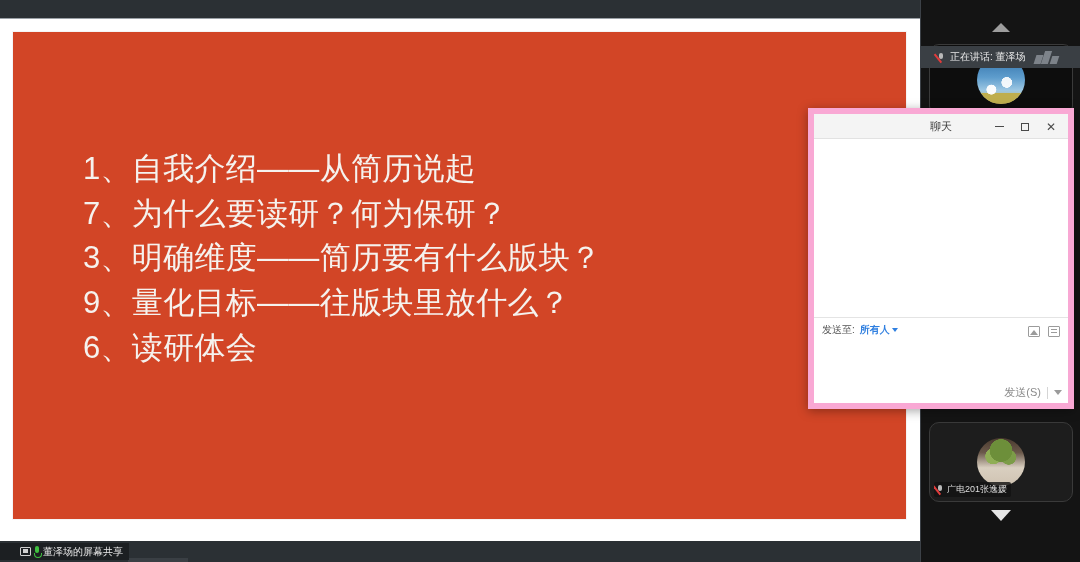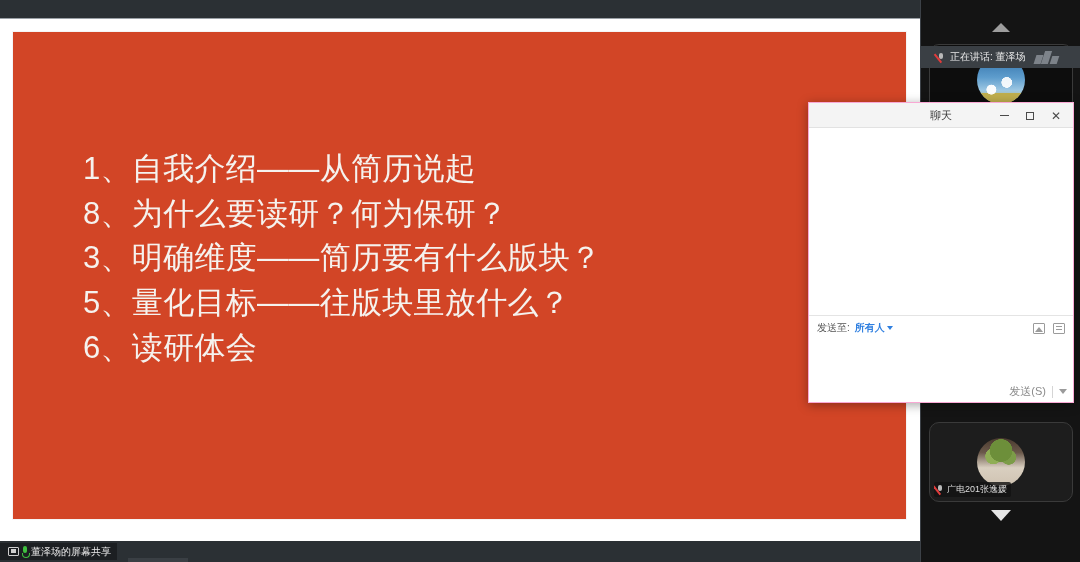--- a/index.html
+++ b/index.html
@@ -42,21 +42,21 @@
   .slide-line { display:block; }
 
   
   .taskbar {
     position:absolute; left:0; top:541px; width:920px; height:21px;
     background:#2b3034;
   }
   .taskbar-item {
     position:absolute; left:0; top:2px; height:17px;
     display:flex; align-items:center; gap:3px;
-    padding:0 6px 0 8px;
+    padding:0 6px 0 20px;
     background:#1c1f22;
     color:#e8e8e8;
     font-size:10px;
     white-space:nowrap;
   }
   .tb-monitor {
     width:11px; height:9px;
     border:1.4px solid #cfcfcf; border-radius:1px;
     position:relative; flex:none;
   }
@@ -180,23 +180,23 @@
   .speak-wave i {
     display:block; width:7px; background:#7d838a;
     transform:skewX(-18deg);
   }
   .speak-wave i:nth-child(1){ height:9px; }
   .speak-wave i:nth-child(2){ height:13px; }
   .speak-wave i:nth-child(3){ height:8px; }
 
   
   .chat-window {
-    position:absolute; left:808px; top:102px; width:266px; height:301px;
+    position:absolute; left:808px; top:108px; width:266px; height:301px;
     background:#ffffff;
-    border:1px solid #f9a8d4;
+    border:6px solid #f9a8d4;
     box-shadow:0 2px 10px rgba(0,0,0,0.35);
     display:flex; flex-direction:column;
     z-index:5;
   }
   .chat-titlebar {
     position:relative; height:25px; flex:none;
     background:#f4f4f4;
     border-bottom:1px solid #e2e2e2;
     display:flex; align-items:center; justify-content:center;
   }
@@ -216,22 +216,22 @@
   }
   .win-btn .dash {
     width:9px; height:1px; background:#4a4a4a;
   }
   .chat-messages {
     flex:1; background:#ffffff; overflow:hidden;
   }
   .chat-sendbar {
     height:24px; flex:none;
     border-top:1px solid #e4e4e4;
-    display:flex; align-items:center;
-    padding:12px 8px;
+    display:flex; align-items:flex-end;
+    padding:4px 8px;
     gap:5px;
     font-size:10px;
   }
   .sendto-label { color:#555555; }
   .sendto-value {
     color:#2f7fe0; font-weight:bold; cursor:pointer;
   }
   .caret-down {
     display:inline-block; width:0; height:0; margin-left:2px;
     border-left:3px solid transparent; border-right:3px solid transparent;
@@ -286,23 +286,23 @@
 <div id="root">
 
   <div class="share-region">
 
     <div class="top-bar"></div>
 
     <div class="slide-canvas">
       <div class="slide">
         <div class="slide-list">
           <span class="slide-line">1、自我介绍——从简历说起</span>
-          <span class="slide-line">8、为什么要读研？何为保研？</span>
+          <span class="slide-line">7、为什么要读研？何为保研？</span>
           <span class="slide-line">3、明确维度——简历要有什么版块？</span>
-          <span class="slide-line">5、量化目标——往版块里放什么？</span>
+          <span class="slide-line">9、量化目标——往版块里放什么？</span>
           <span class="slide-line">6、读研体会</span>
         </div>
       </div>
     </div>
 
     <div class="taskbar">
       <div class="taskbar-shadow"></div>
       <div class="taskbar-item">
         <span class="tb-monitor"></span>
         <span class="tb-mic"></span>

